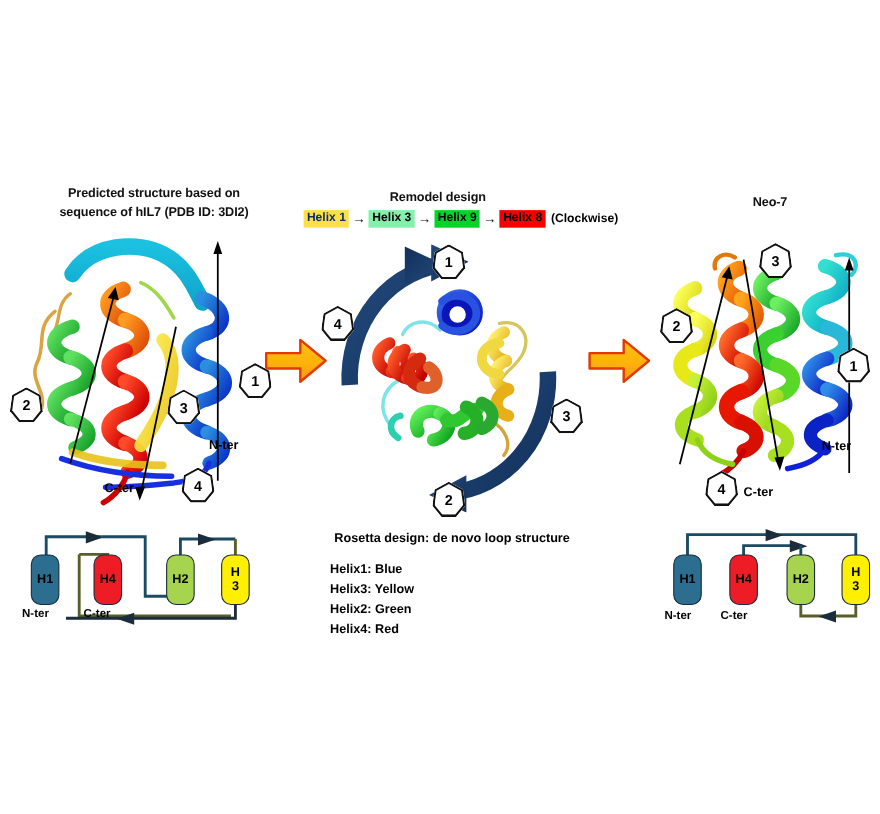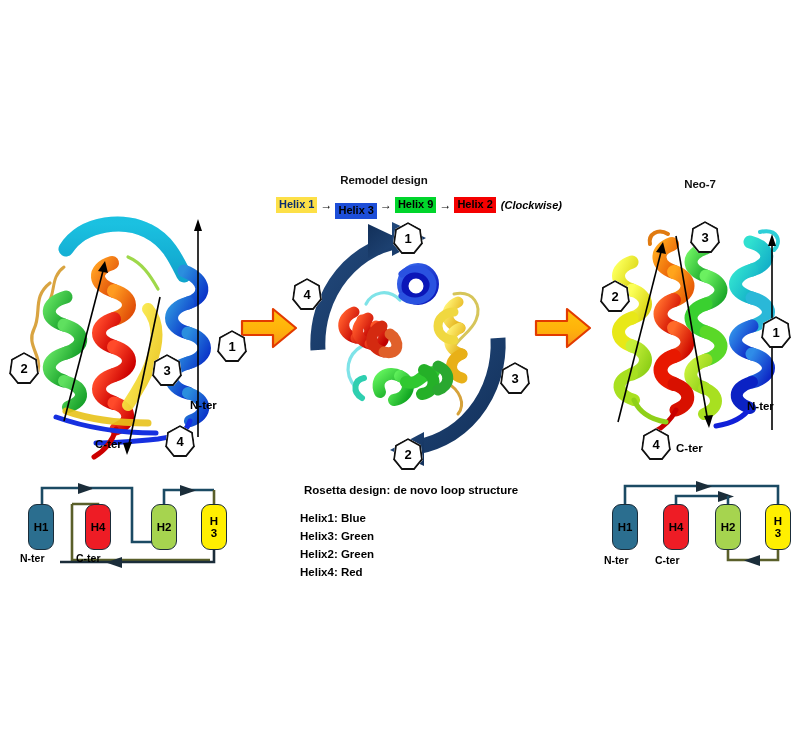--- a/index.html
+++ b/index.html
@@ -27,21 +27,21 @@
   
   .panel-title {
     font-size: 11.5px;
     font-weight: bold;
     text-align: center;
     line-height: 1.45;
     letter-spacing: -0.1px;
     color: #111;
   }
   #left-title  { left: 20px;  top: 168px; width: 240px; }
-  #center-title{ left: 284px; top: 172px; width: 200px; }
+  #center-title{ left: 298px; top: 172px; width: 200px; }
   #right-title { left: 620px; top: 176px; width: 160px; }
 
   
   #remodel-seq {
     position: absolute;
     left: 274px; top: 191px;
     width: 290px;
     display: flex;
     align-items: center;
     justify-content: center;
@@ -49,21 +49,21 @@
     font-size: 11px;
     font-weight: bold;
     white-space: nowrap;
   }
   .chip {
     padding: 1px 3px 2px 3px;
     line-height: 1.15;
     display: inline-block;
   }
   .seq-arrow { font-size: 12px; font-weight: bold; color: #000; }
-  .clockwise-note { font-size: 11px; font-weight: bold; color: #000; margin-left: 2px; font-style: italic;}
+  .clockwise-note { font-size: 11px; font-weight: bold; color: #000; margin-left: 2px;}
 
   
   .hex {
     position: absolute;
     width: 30px; height: 32px;
     display: flex;
     align-items: center;
     justify-content: center;
     font-size: 13px;
     font-weight: bold;
@@ -166,20 +166,24 @@
     color: #000;
     white-space: nowrap;
     z-index: 7;
   }
 </style>
 </head>
 <body>
 
 <div id="figure">
 
+  <div class="panel-title abs" id="left-title">
+    <div>Predicted structure based on</div>
+    <div>sequence of hIL7 (PDB ID: 3DI2)</div>
+  </div>
 
   <svg class="ribbon-svg" style="left:8px; top:205px;" width="250" height="260" viewBox="0 0 250 260">
     <defs>
       <linearGradient id="lg-cyan" x1="0" y1="0" x2="0" y2="1">
         <stop offset="0%" stop-color="#17c9e8"></stop>
           <stop offset="100%" stop-color="#0aa6cf"></stop>
       </linearGradient>
       <linearGradient id="lg-blue" x1="0" y1="0" x2="1" y2="1">
         <stop offset="0%" stop-color="#2b8ede"></stop>
           <stop offset="100%" stop-color="#0b35c9"></stop>
@@ -273,25 +277,25 @@
       </linearGradient>
     </defs>
     <polygon points="2,16 33,16 33,4 56,23 33,42 33,30 2,30" fill="url(#og1)" stroke="#e23b00" stroke-width="2.2" stroke-linejoin="round"></polygon>
   </svg>
 
   <div class="panel-title abs" id="center-title">Remodel design</div>
 
   <div id="remodel-seq">
     <span class="chip" style="background:#fde047; color:#0b2d6b;">Helix 1</span>
     <span class="seq-arrow">→</span>
-    <span class="chip" style="background:#1d4ed8; color:#000;margin-top:12px;">Helix 3</span>
+    <span class="chip" style="background:#86efac; color:#000;">Helix 3</span>
     <span class="seq-arrow">→</span>
     <span class="chip" style="background:#00d52b; color:#000;">Helix 9</span>
     <span class="seq-arrow">→</span>
-    <span class="chip" style="background:#f40000; color:#000;">Helix 2</span>
+    <span class="chip" style="background:#f40000; color:#000;">Helix 8</span>
     <span class="clockwise-note">(Clockwise)</span>
   </div>
 
   <div id="center-circle-wrap">
     <svg width="224" height="244" viewBox="0 0 224 244">
       <defs>
         <linearGradient id="nv" x1="0" y1="0" x2="1" y2="1">
           <stop offset="0%" stop-color="#234a7d"></stop>
             <stop offset="100%" stop-color="#12305a"></stop>
         </linearGradient>
@@ -485,21 +489,21 @@
   <div class="term-label" style="left:676px; top:442px;">C-ter</div>
 
   <div id="rosetta-caption">
     <span>Rosetta design:</span>
     <span class="italic">de novo</span>
     <span>loop structure</span>
   </div>
 
   <div id="legend-grid">
     <div>Helix1: Blue</div>
-    <div>Helix3: Green</div>
+    <div>Helix3: Yellow</div>
     <div>Helix2: Green</div>
     <div>Helix4: Red</div>
   </div>
 
   <div class="topo" style="left:14px; top:474px; width:230px; height:95px;">
     <svg width="230" height="95" viewBox="0 0 230 95" style="position:absolute; left:0; top:0;">
 
       <path d="M28,42 L28,14 L78,14" fill="none" stroke="#1b4a63" stroke-width="2.6"></path>
       <polygon points="64,9 80,14.5 64,20" fill="#1b2d3a"></polygon>
       <path d="M78,14 L118,14 L118,68 L142,68" fill="none" stroke="#1b4a63" stroke-width="2.6"></path>

